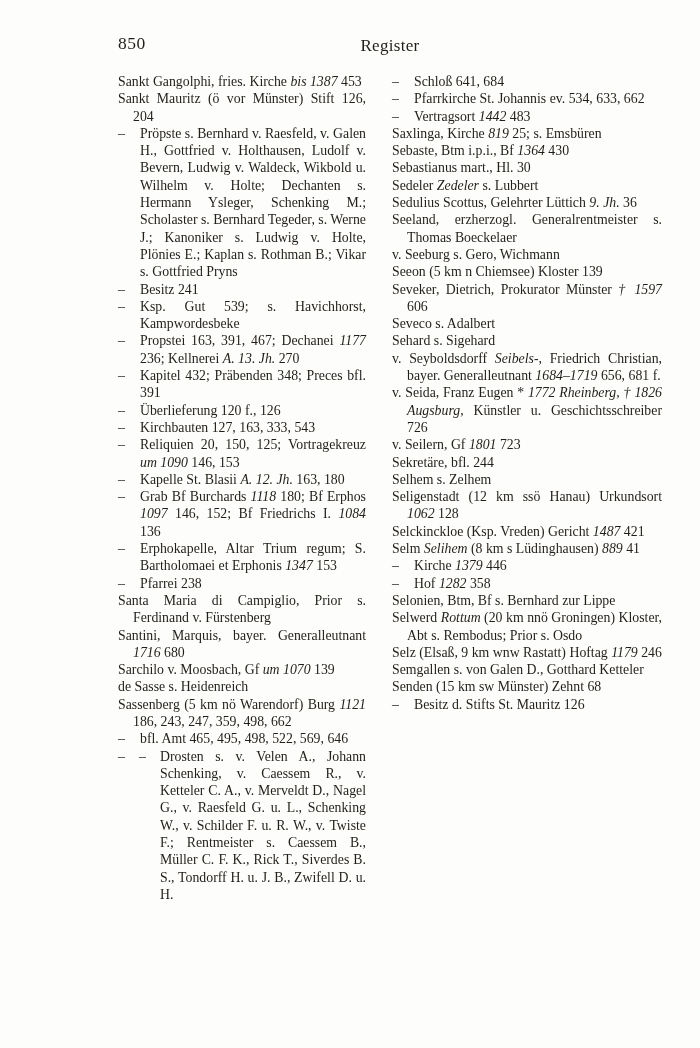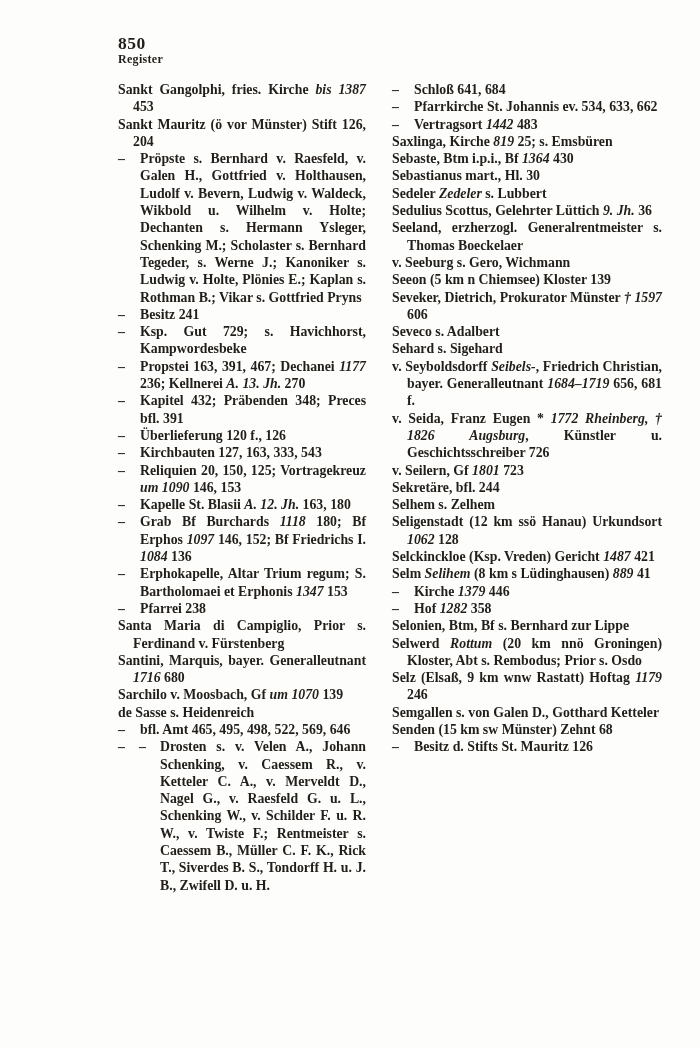--- a/index.html
+++ b/index.html
@@ -3,37 +3,37 @@
 <meta charset="utf-8">
 <style>
   html,body{margin:0;padding:0;}
   body{
     width:700px;height:1048px;
     background:#fdfdfb;
     font-family:"Liberation Serif", serif;
     color:#221e19;
     -webkit-font-smoothing:antialiased;
   }
-  .page{position:relative;width:700px;height:1048px;overflow:hidden;font-weight:bold;}
+  .page{position:relative;width:700px;height:1048px;overflow:hidden;}
   .pagehead{
     position:absolute;top:33px;left:118px;width:544px;height:22px;
   }
   .pagenum{
     position:absolute;left:0;top:0;
     font-size:17.5px;letter-spacing:.5px;
   }
   .runtitle{
-    position:absolute;left:0;right:0;top:19px;
-    font-size:12px;letter-spacing:.3px;
+    position:absolute;left:0;right:0;top:3px;
+    text-align:center;font-size:17px;letter-spacing:.3px;
   }
   .cols{
     position:absolute;top:73px;left:118px;width:544px;
     display:flex;gap:26px;align-items:flex-start;
   }
-  .col{font-size:13.8px;line-height:17.3px;margin-top:8px;}
+  .col{font-size:13.8px;line-height:17.3px;}
   .col-left{width:248px;}
   .col-right{width:270px;}
   .entry{margin:0;text-align:justify;}
   .entry:last-child{text-align:justify;}
   .l0{padding-left:15px;text-indent:-15px;}
   .l1{padding-left:22px;text-indent:-22px;}
   .l2{padding-left:42px;text-indent:-42px;}
   .dash{display:inline-block;text-indent:0;}
   .l1 .dash{width:22px;}
   .l2 .dash{width:21px;}
@@ -46,34 +46,35 @@
   <div class="pagehead">
     <span class="pagenum">850</span>
     <span class="runtitle">Register</span>
   </div>
   <div class="cols">
     <div class="col col-left" id="col-left">
         <p class="entry l0"><span>Sankt Gangolphi, fries. Kirche </span><i>bis 1387</i><span> 453</span></p>
         <p class="entry l0"><span>Sankt Mauritz (ö vor Münster) Stift 126, 204</span></p>
         <p class="entry l1"><span class="dash">–</span><span>Pröpste s. Bernhard v. Raesfeld, v. Galen H., Gottfried v. Holthausen, Ludolf v. Bevern, Ludwig v. Waldeck, Wikbold u. Wilhelm v. Holte; Dechanten s. Hermann Ysleger, Schenking M.; Scholaster s. Bernhard Tegeder, s. Werne J.; Kanoniker s. Ludwig v. Holte, Plönies E.; Kaplan s. Rothman B.; Vikar s. Gottfried Pryns</span></p>
         <p class="entry l1"><span class="dash">–</span><span>Besitz 241</span></p>
-        <p class="entry l1"><span class="dash">–</span><span>Ksp. Gut 729; s. Havichhorst, Kampwordesbeke</span></p>
+        <p class="entry l1"><span class="dash">–</span><span>Ksp. Gut 539; s. Havichhorst, Kampwordesbeke</span></p>
         <p class="entry l1"><span class="dash">–</span><span>Propstei 163, 391, 467; Dechanei </span><i>1177</i><span> 236; Kellnerei </span><i>A. 13. Jh.</i><span> 270</span></p>
         <p class="entry l1"><span class="dash">–</span><span>Kapitel 432; Präbenden 348; Preces bfl. 391</span></p>
         <p class="entry l1"><span class="dash">–</span><span>Überlieferung 120 f., 126</span></p>
         <p class="entry l1"><span class="dash">–</span><span>Kirchbauten 127, 163, 333, 543</span></p>
         <p class="entry l1"><span class="dash">–</span><span>Reliquien 20, 150, 125; Vortragekreuz </span><i>um 1090</i><span> 146, 153</span></p>
         <p class="entry l1"><span class="dash">–</span><span>Kapelle St. Blasii </span><i>A. 12. Jh.</i><span> 163, 180</span></p>
         <p class="entry l1"><span class="dash">–</span><span>Grab Bf Burchards </span><i>1118</i><span> 180; Bf Erphos </span><i>1097</i><span> 146, 152; Bf Friedrichs I. </span><i>1084</i><span> 136</span></p>
         <p class="entry l1"><span class="dash">–</span><span>Erphokapelle, Altar Trium regum; S. Bartholomaei et Erphonis </span><i>1347</i><span> 153</span></p>
         <p class="entry l1"><span class="dash">–</span><span>Pfarrei 238</span></p>
         <p class="entry l0"><span>Santa Maria di Campiglio, Prior s. Ferdinand v. Fürstenberg</span></p>
         <p class="entry l0"><span>Santini, Marquis, bayer. Generalleutnant </span><i>1716</i><span> 680</span></p>
         <p class="entry l0"><span>Sarchilo v. Moosbach, Gf </span><i>um 1070</i><span> 139</span></p>
         <p class="entry l0"><span>de Sasse s. Heidenreich</span></p>
+        <p class="entry l0"><span>Sassenberg (5 km nö Warendorf) Burg </span><i>1121</i><span> 186, 243, 247, 359, 498, 662</span></p>
         <p class="entry l1"><span class="dash">–</span><span>bfl. Amt 465, 495, 498, 522, 569, 646</span></p>
         <p class="entry l2"><span class="dash">–</span><span class="dash">–</span><span>Drosten s. v. Velen A., Johann Schenking, v. Caessem R., v. Ketteler C. A., v. Merveldt D., Nagel G., v. Raesfeld G. u. L., Schenking W., v. Schilder F. u. R. W., v. Twiste F.; Rentmeister s. Caessem B., Müller C. F. K., Rick T., Siverdes B. S., Tondorff H. u. J. B., Zwifell D. u. H.</span></p>
       </div>
     <div class="col col-right" id="col-right">
         <p class="entry l1"><span class="dash">–</span><span>Schloß 641, 684</span></p>
         <p class="entry l1"><span class="dash">–</span><span>Pfarrkirche St. Johannis ev. 534, 633, 662</span></p>
         <p class="entry l1"><span class="dash">–</span><span>Vertragsort </span><i>1442</i><span> 483</span></p>
         <p class="entry l0"><span>Saxlinga, Kirche </span><i>819</i><span> 25; s. Emsbüren</span></p>
         <p class="entry l0"><span>Sebaste, Btm i.p.i., Bf </span><i>1364</i><span> 430</span></p>
         <p class="entry l0"><span>Sebastianus mart., Hl. 30</span></p>

